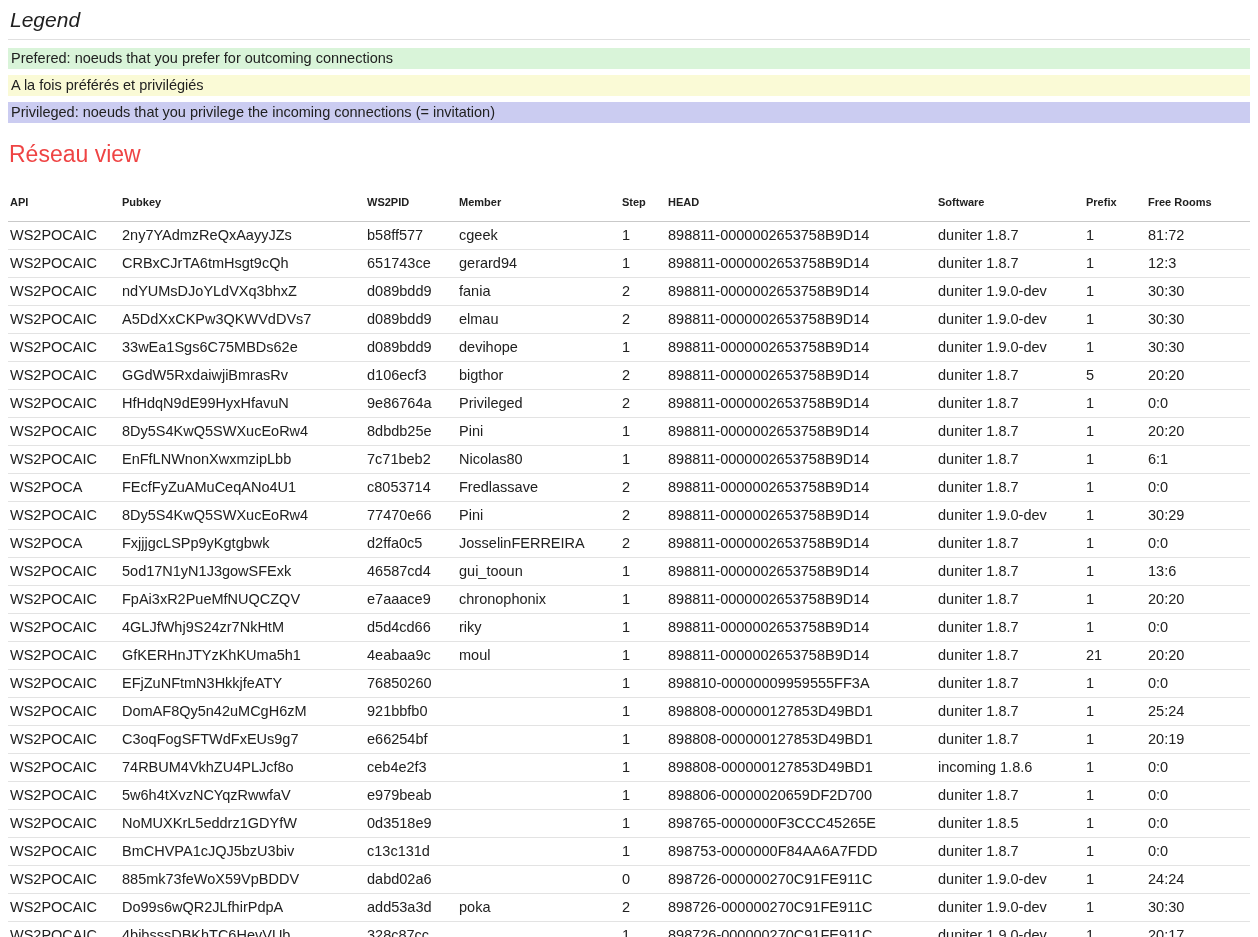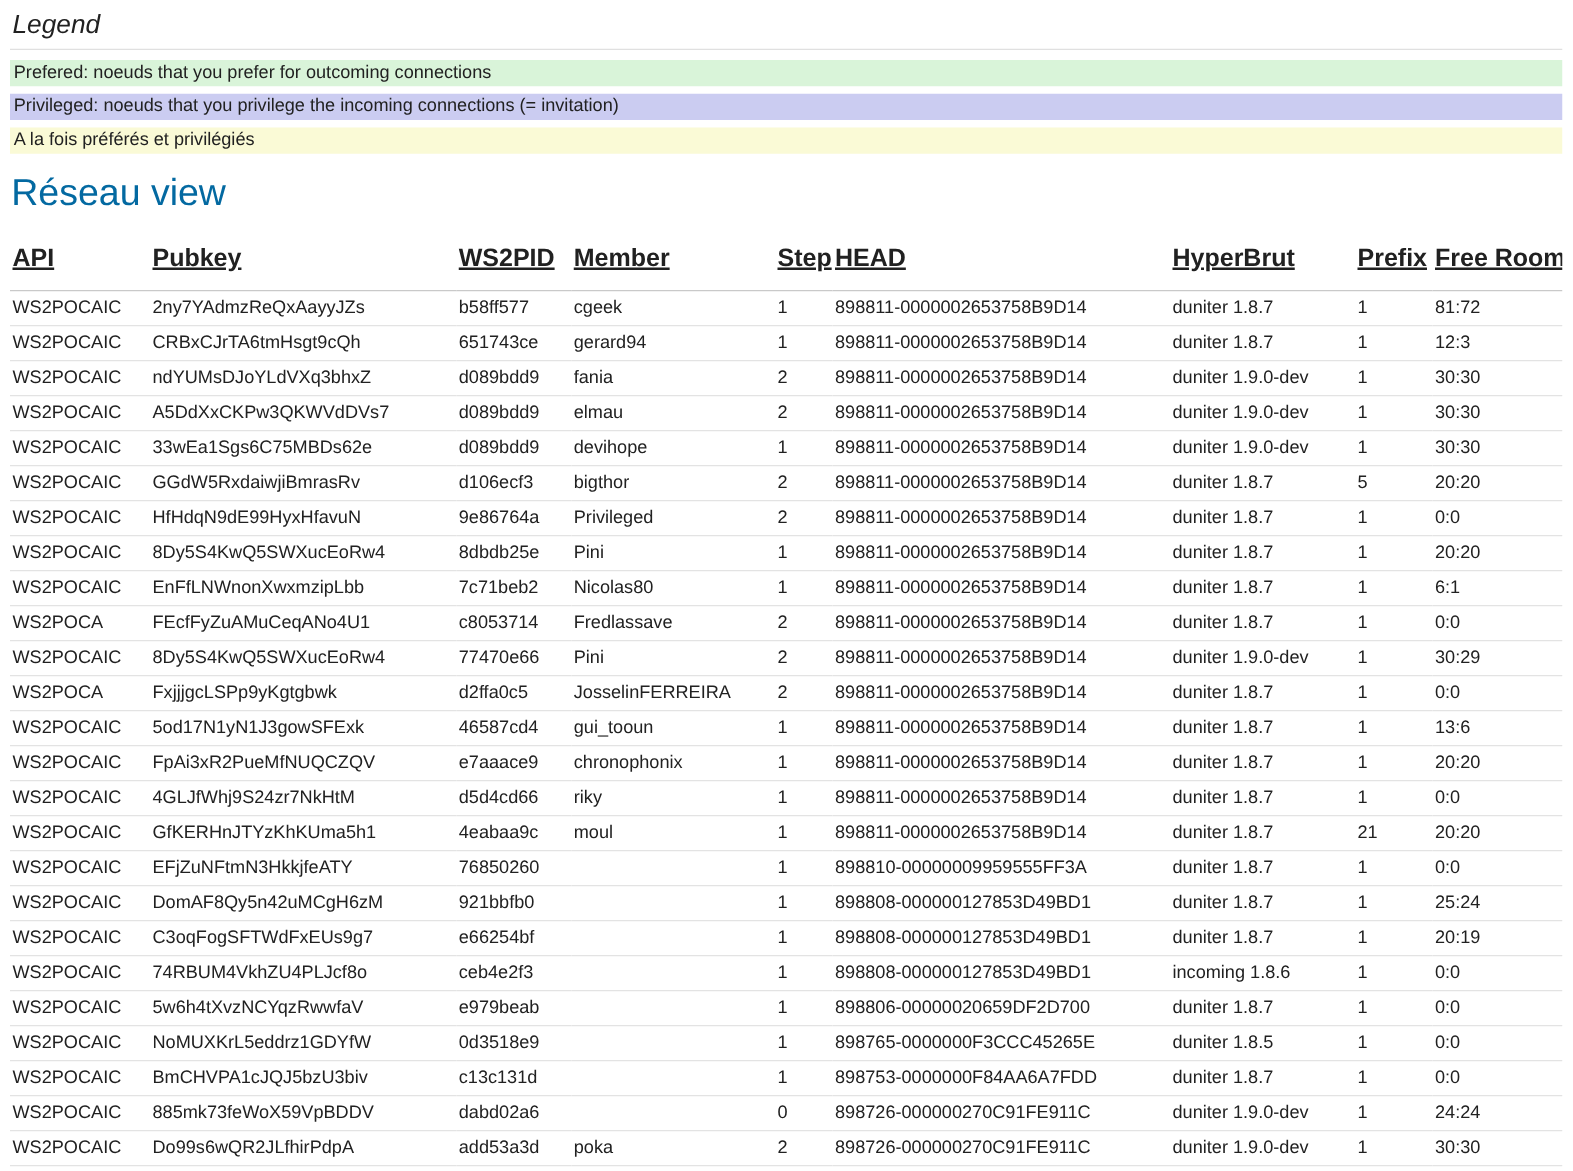--- a/index.html
+++ b/index.html
@@ -25,60 +25,59 @@
     height: 21px;
     line-height: 21px;
     padding-left: 3px;
     margin-bottom: 6px;
     font-size: 14.5px;
     white-space: nowrap;
     overflow: hidden;
   }
   
   .page-title {
-    font-size: 30px;
+    font-size: 23px;
     font-weight: 400;
-    color: #0369a1;
+    color: #ef4444;
     margin: 18px 0 20px 1px;
     line-height: 27px;
   }
   
   table.net-table {
     width: 100%;
     border-collapse: collapse;
     table-layout: fixed;
   }
   table.net-table th {
     text-align: left;
     font-weight: 700;
-    font-size: 20px;
+    font-size: 11px;
     padding: 8px 4px 13px 2px;
     border-bottom: 1px solid #c9c9c9;
     white-space: nowrap;
     overflow: hidden;
-    text-decoration: underline;
   }
   table.net-table td {
     padding: 5px 4px 5px 2px;
     border-bottom: 1px solid #e3e3e3;
     font-size: 14.5px;
     line-height: 17px;
     white-space: nowrap;
     overflow: hidden;
   }
 </style>
 </head>
 <body>
 
 <section>
   <h3 class="legend-title">Legend</h3>
   <div id="legend-items">
       <div class="legend-bar" style="background: rgb(217, 244, 217);">Prefered: noeuds that you prefer for outcoming connections</div>
+      <div class="legend-bar" style="background: rgb(250, 250, 214);">A la fois préférés et privilégiés</div>
       <div class="legend-bar" style="background: rgb(203, 204, 241);">Privileged: noeuds that you privilege the incoming connections (= invitation)</div>
-      <div class="legend-bar" style="background: rgb(250, 250, 214);">A la fois préférés et privilégiés</div>
     </div>
 </section>
 
 <h2 class="page-title">Réseau view</h2>
 
 <table class="net-table">
   <colgroup>
     <col style="width:112px">
     <col style="width:245px">
     <col style="width:92px">
@@ -90,21 +89,21 @@
     <col>
   </colgroup>
   <thead>
     <tr id="header-row">
         <th>API</th>
         <th>Pubkey</th>
         <th>WS2PID</th>
         <th>Member</th>
         <th>Step</th>
         <th>HEAD</th>
-        <th>HyperBrut</th>
+        <th>Software</th>
         <th>Prefix</th>
         <th>Free Rooms</th>
       </tr>
   </thead>
   <tbody id="table-body">
       <tr>
         <td>WS2POCAIC</td>
         <td>2ny7YAdmzReQxAayyJZs</td>
         <td>b58ff577</td>
         <td>cgeek</td>

